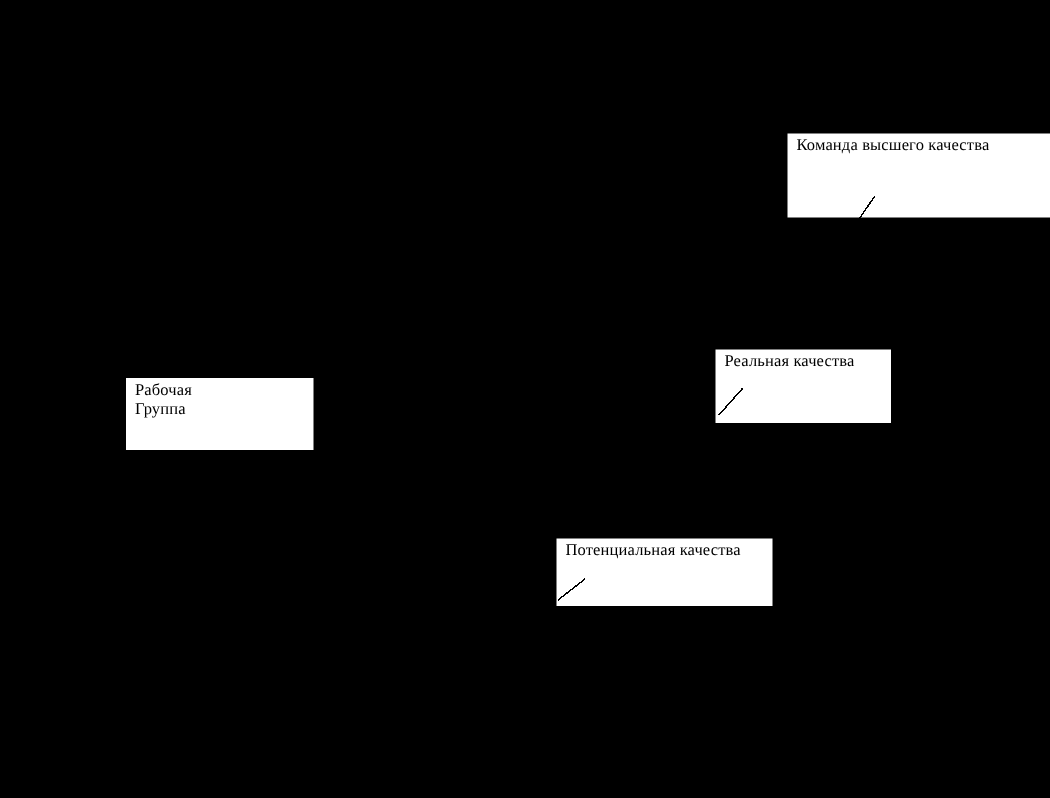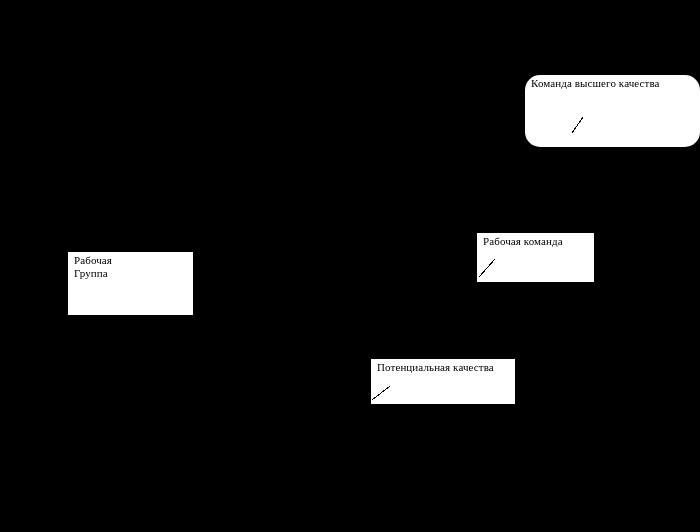--- a/index.html
+++ b/index.html
@@ -41,35 +41,35 @@
     stroke: #000000;
     stroke-width: 1;
     shape-rendering: crispEdges;
   }
 </style>
 </head>
 <body>
 
 <div id="canvas">
 
-  <div class="node" style="left:525px; top:75px; width:175px; height:72px;border-radius:15px;">
+  <div class="node" style="left:525px; top:89px; width:175px; height:56px;">
     <div class="node-label">Команда высшего качества</div>
     <svg class="tick" style="left:0; top:0; width:175px; height:61px;" viewBox="0 0 175 61">
       <line x1="47" y1="58" x2="58" y2="42"></line>
     </svg>
   </div>
 
   <div class="node" style="left:477px; top:233px; width:117px; height:49px;">
-    <div class="node-label">Рабочая команда</div>
+    <div class="node-label">Реальная качества</div>
     <svg class="tick" style="left:0; top:0; width:117px; height:49px;" viewBox="0 0 117 49">
       <line x1="2" y1="44" x2="18" y2="26"></line>
     </svg>
   </div>
 
-  <div class="node" style="left:68px; top:252px; width:125px; height:63px;font-family:Liberation Serif, serif;">
+  <div class="node" style="left:84px; top:252px; width:125px; height:48px;font-family:Liberation Serif, serif;">
     <div class="node-label">Рабочая
 Группа</div>
   </div>
 
   <div class="node" style="left:371px; top:359px; width:144px; height:45px;">
     <div class="node-label">Потенциальная качества</div>
     <svg class="tick" style="left:0; top:0; width:144px; height:45px;" viewBox="0 0 144 45">
       <line x1="1" y1="41" x2="19" y2="27"></line>
     </svg>
   </div>

